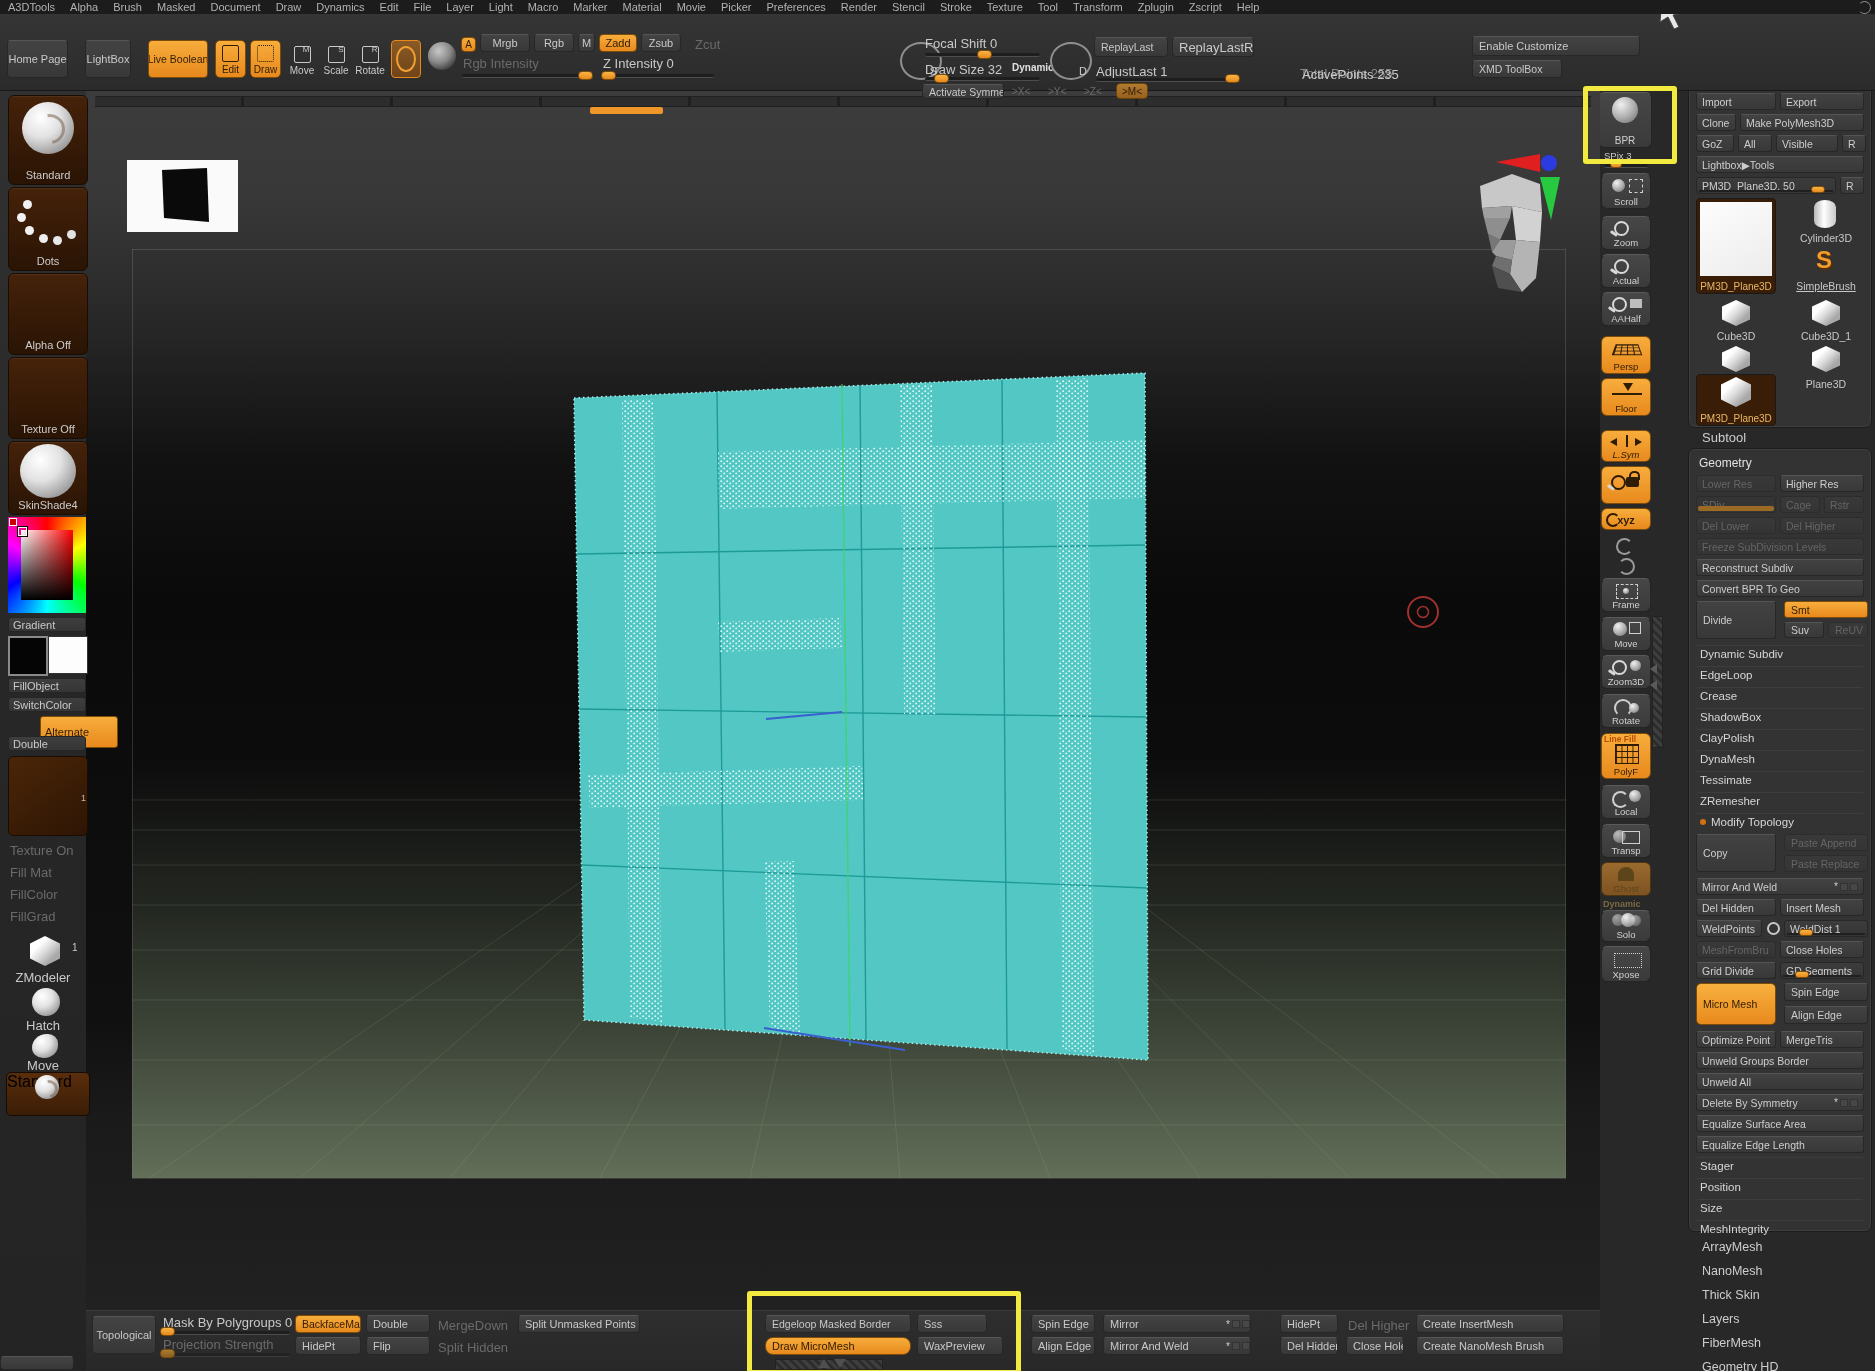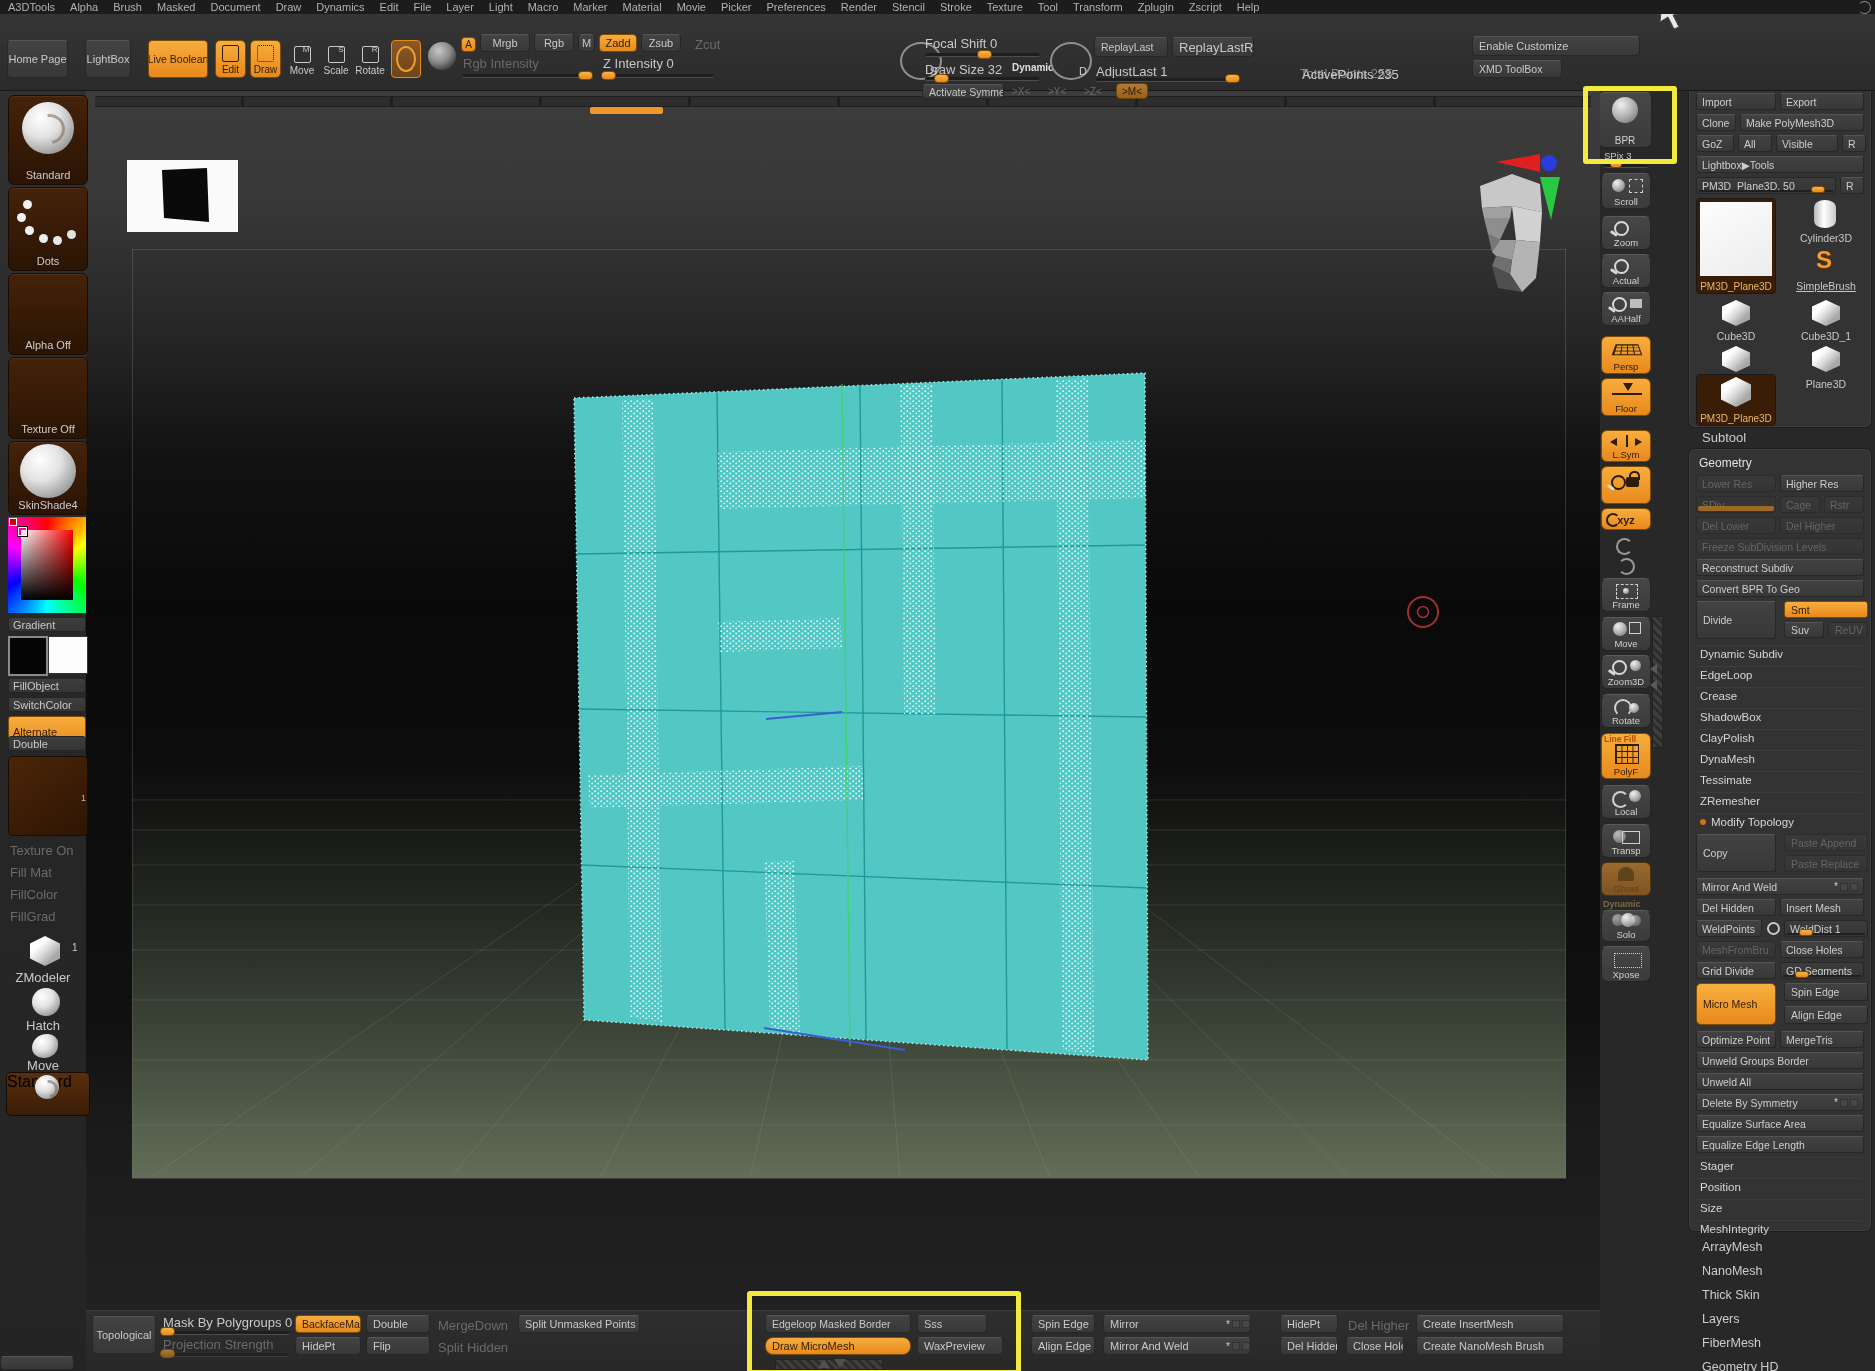--- a/index.html
+++ b/index.html
@@ -373,21 +373,21 @@
         <span>Gradient</span>
       </div>
     <div style="position:absolute;left:8px;top:546px;width:36px;height:36px;background:#050505;border:2px solid #8a8a8a;"></div>
     <div style="position:absolute;left:48px;top:546px;width:38px;height:36px;background:#fdfdfd;border:1px solid #333;"></div>
     <div class="sbtnrow" style="top:588px;">
         <span>FillObject</span>
       </div>
     <div class="sbtnrow" style="top:607px;">
         <span>SwitchColor</span>
       </div>
-    <div class="sbtnrow orange" style="top:626px;height:32px;">
+    <div class="sbtnrow orange" style="top:626px;height:32px;margin-left:32px;">
         <span>Alternate</span>
       </div>
     <div class="sbtnrow" style="top:646px;">
         <span>Double</span>
       </div>
     <div style="position:absolute;left:8px;top:666px;width:78px;height:78px;border-radius:5px;
          background:linear-gradient(145deg,#4a2608,#2e1504);border:1px solid #1a0c02;">
       <span style="position:absolute;right:1px;top:36px;font-size:9px;color:#bbb;">1</span>
     </div>
     <span class="lbl dim" style="left:10px;top:753px;">Texture On</span>
@@ -441,21 +441,21 @@
   </div>
   <div class="sbtn orange" style="top:336px;height:38px;">
     <div class="gridico" style="left:12px;top:5px;width:26px;height:14px;transform:perspective(30px) rotateX(40deg);"></div>
     <span class="sl">Persp</span>
   </div>
   <div class="sbtn orange" style="top:378px;height:38px;">
     <span style="position:absolute;left:10px;top:14px;width:30px;height:2px;background:#2e1c04;"></span>
     <span class="tri" style="left:21px;top:4px;border-left:5px solid transparent;border-right:5px solid transparent;border-top:8px solid #2e1c04;"></span>
     <span class="sl">Floor</span>
   </div>
-  <div class="sbtn orange" style="top:430px;height:32px;">
+  <div class="sbtn orange" style="top:430px;height:32px;font-style:italic;">
     <span class="tri" style="left:8px;top:7px;border-top:4px solid transparent;border-bottom:4px solid transparent;border-right:7px solid #2e1c04;"></span>
     <span style="position:absolute;left:24px;top:4px;width:2px;height:12px;background:#2e1c04;"></span>
     <span class="tri" style="left:33px;top:7px;border-top:4px solid transparent;border-bottom:4px solid transparent;border-left:7px solid #2e1c04;"></span>
     <span class="sl">L.Sym</span>
   </div>
   <div class="sbtn orange" style="top:466px;height:38px;">
     <span class="mag" style="left:9px;top:8px;border-color:#2e1c04;"></span>
     <span style="position:absolute;left:24px;top:10px;width:13px;height:10px;background:#2e1c04;border-radius:2px;"></span>
     <span style="position:absolute;left:27px;top:4px;width:7px;height:7px;border:2px solid #2e1c04;border-bottom:none;border-radius:5px 5px 0 0;"></span>
   </div>

